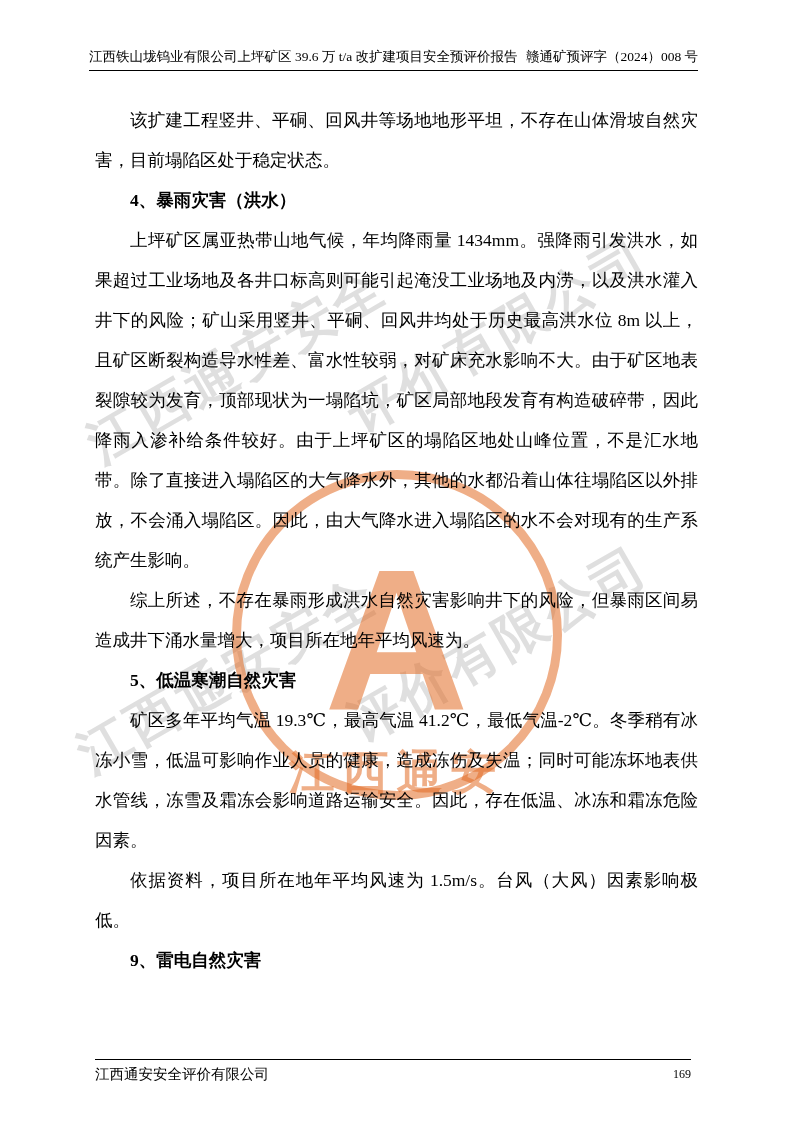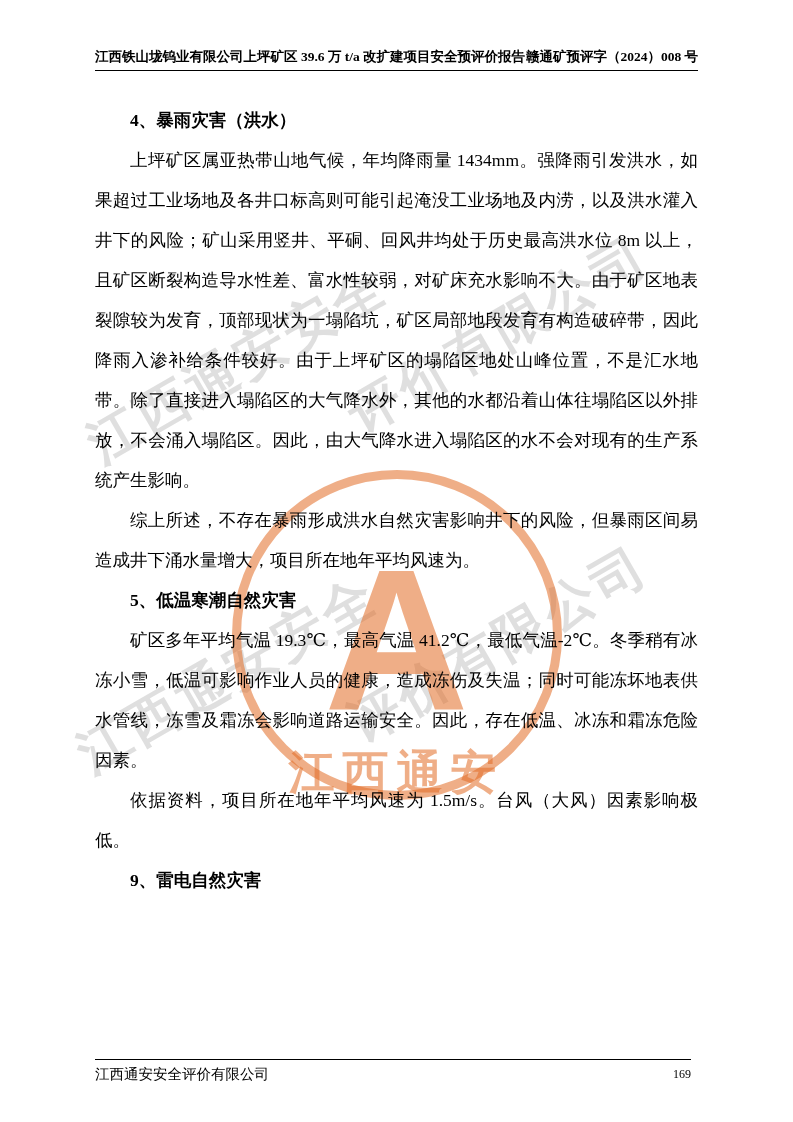--- a/index.html
+++ b/index.html
@@ -15,27 +15,27 @@
     box-sizing: border-box;
     overflow: hidden;
     font-family: "Liberation Serif", "DejaVu Serif", serif;
     color: #000000;
   }
 
   
   .header {
     position: absolute;
     top: 48px;
-    left: 95px;
+    left: 89px;
     right: 95px;
     display: flex;
     justify-content: space-between;
     align-items: flex-end;
     font-size: 13.5px;
-    font-weight: bold;
+    font-weight: normal;
     padding-bottom: 4px;
     border-bottom: 1.2px solid #000;
   }
   .header-left { letter-spacing: 0px; }
   .header-right { letter-spacing: 0px; }
 
   
   .content {
     position: absolute;
     top: 100px;
@@ -143,20 +143,21 @@
     <div class="wm-a">A</div>
     <div class="wm-text-red">江西通安</div>
   </div>
 
   <div class="header">
     <div class="header-left">江西铁山垅钨业有限公司上坪矿区 39.6 万 t/a 改扩建项目安全预评价报告</div>
     <div class="header-right">赣通矿预评字（2024）008 号</div>
   </div>
 
   <div class="content">
+    <p class="para">该扩建工程竖井、平硐、回风井等场地地形平坦，不存在山体滑坡自然灾害，目前塌陷区处于稳定状态。</p>
     <p class="heading">4、暴雨灾害（洪水）</p>
     <p class="para">上坪矿区属亚热带山地气候，年均降雨量 1434mm。强降雨引发洪水，如果超过工业场地及各井口标高则可能引起淹没工业场地及内涝，以及洪水灌入井下的风险；矿山采用竖井、平硐、回风井均处于历史最高洪水位 8m 以上，且矿区断裂构造导水性差、富水性较弱，对矿床充水影响不大。由于矿区地表裂隙较为发育，顶部现状为一塌陷坑，矿区局部地段发育有构造破碎带，因此降雨入渗补给条件较好。由于上坪矿区的塌陷区地处山峰位置，不是汇水地带。除了直接进入塌陷区的大气降水外，其他的水都沿着山体往塌陷区以外排放，不会涌入塌陷区。因此，由大气降水进入塌陷区的水不会对现有的生产系统产生影响。</p>
     <p class="para">综上所述，不存在暴雨形成洪水自然灾害影响井下的风险，但暴雨区间易造成井下涌水量增大，项目所在地年平均风速为。</p>
     <p class="heading">5、低温寒潮自然灾害</p>
     <p class="para">矿区多年平均气温 19.3℃，最高气温 41.2℃，最低气温-2℃。冬季稍有冰冻小雪，低温可影响作业人员的健康，造成冻伤及失温；同时可能冻坏地表供水管线，冻雪及霜冻会影响道路运输安全。因此，存在低温、冰冻和霜冻危险因素。</p>
     <p class="para">依据资料，项目所在地年平均风速为 1.5m/s。台风（大风）因素影响极低。</p>
     <p class="heading">9、雷电自然灾害</p>
   </div>
 
   <div class="footer">

